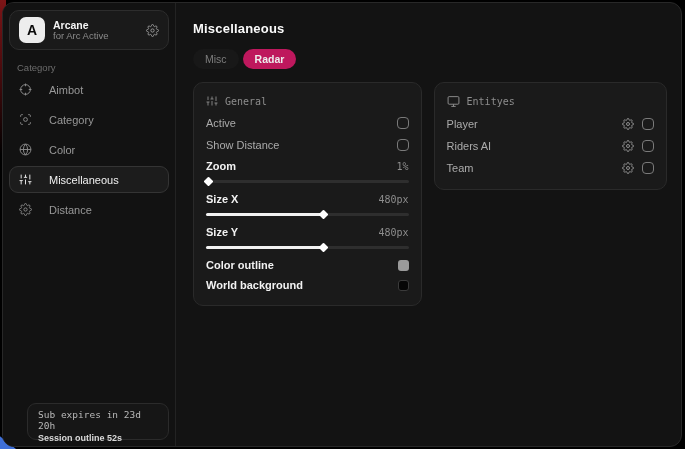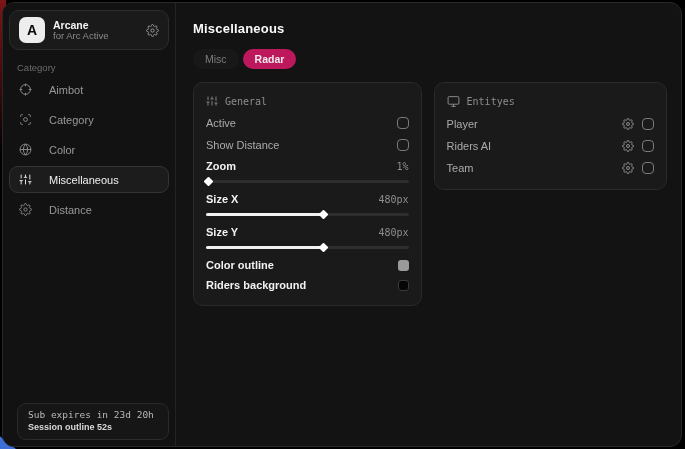--- a/index.html
+++ b/index.html
@@ -29,21 +29,21 @@
   .brand-gear { margin-left:auto; color:#9a9a9a; display:flex; }
 
   .cat-label { margin:12px 0 2px 14px; font-size:9.5px; color:#6c6c6c; }
   .nav { list-style:none; margin-top:2px; }
   .nav-item { display:flex; align-items:center; gap:17px; margin:3px 6px; padding:6px 9px;
     border-radius:9px; border:1px solid transparent; color:#989898; font-size:11px; cursor:default; }
   .nav-item .nicon { display:flex; color:#8a8a8a; }
   .nav-item.active { background:#1c1c1c; border-color:#343434; color:#f0f0f0; }
   .nav-item.active .nicon { color:#e8e8e8; }
 
-  .footer-box { position:absolute; left:14px; right:6px; bottom:6px; height:37px;
+  .footer-box { position:absolute; left:24px; right:6px; bottom:6px; height:37px;
     border:1px solid #2b2b2b; border-radius:9px; background:#161616; padding:5px 10px 4px; }
   .footer-line1 { font-family:"DejaVu Sans Mono", monospace; font-size:9.5px; color:#b9b9b9; }
   .footer-line2 { font-size:9px; font-weight:bold; color:#d9d9d9; margin-top:2px; }
 
   
   .main { position:absolute; left:174px; top:0; right:0; bottom:0; padding:18px 14px 0 16px; }
   .page-title { font-size:13px; font-weight:bold; color:#fafafa; letter-spacing:.2px; }
   .tabs { display:flex; gap:4px; margin-top:13px; }
   .tab { padding:4px 12px; border-radius:999px; font-size:10.5px; cursor:default; }
   .tab.inactive { background:#181818; color:#7d7d7d; }
@@ -243,21 +243,21 @@
             <div class="fill" style="width: 58%;"></div>
             <div class="thumb" style="left: 58%;"></div>
           </div>
 
           <div class="row" style="height:20px">
             <span class="row-label strong">Color outline</span>
             <span class="swatch" style="background: rgb(154, 154, 154);"></span>
           </div>
 
           <div class="row" style="height:20px">
-            <span class="row-label strong">Riders background</span>
+            <span class="row-label strong">World background</span>
             <span class="swatch dark" style="background: rgb(6, 6, 6);"></span>
           </div>
         </div>
 
         <div class="panel entities">
           <div class="panel-header">
             <span class="picon">
               <svg width="13" height="13" viewBox="0 0 24 24" fill="none" stroke="currentColor" stroke-width="1.8">
                   <rect x="2" y="3" width="20" height="14" rx="2"></rect>
                   <line x1="8" y1="21" x2="16" y2="21"></line>

